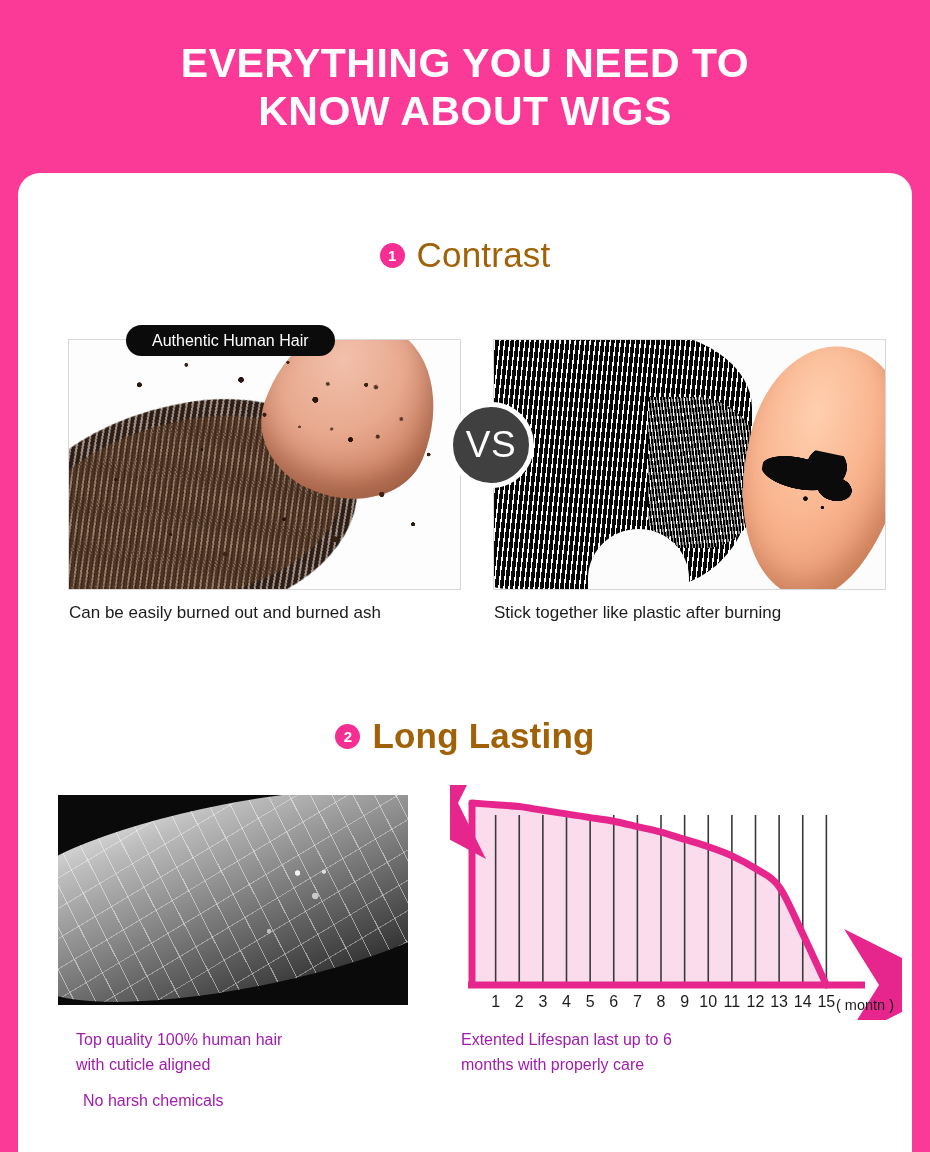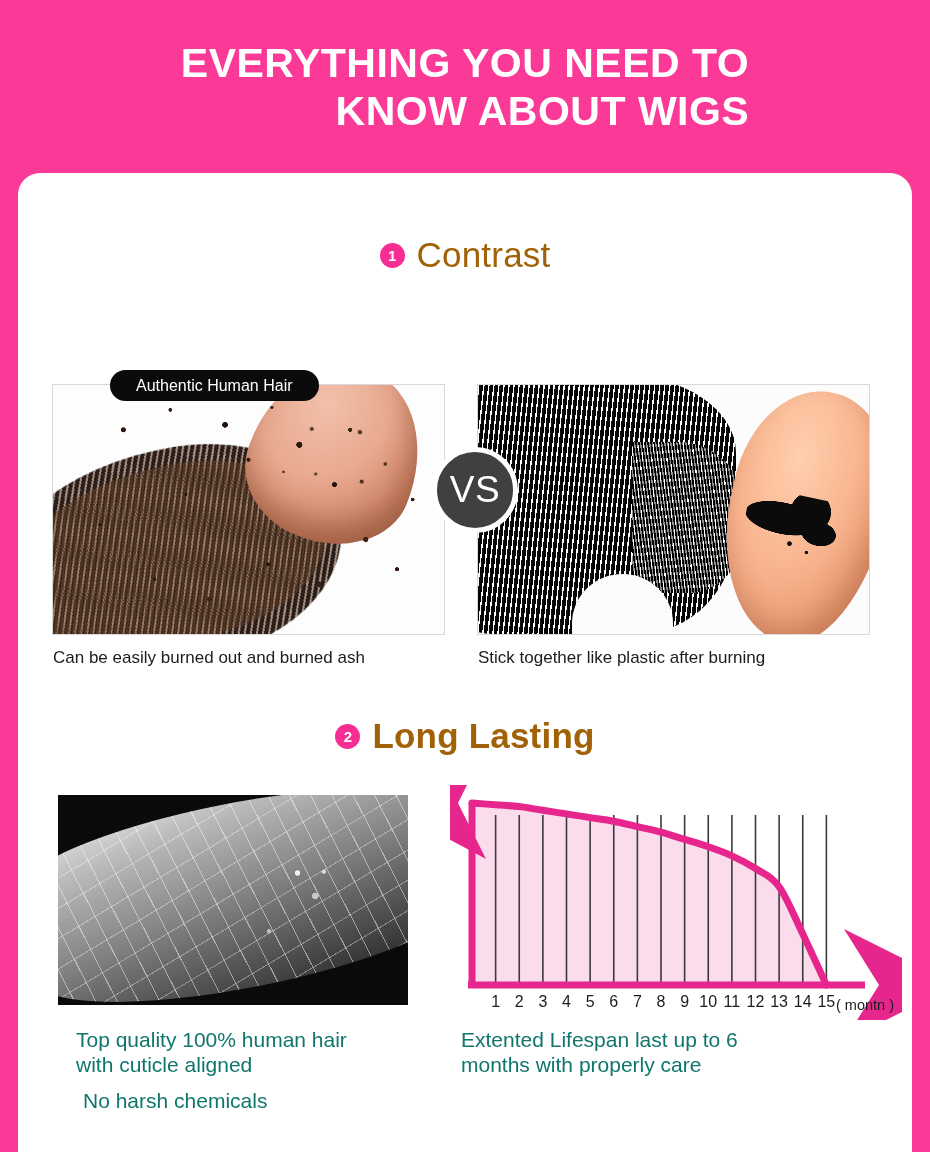--- a/index.html
+++ b/index.html
@@ -8,21 +8,21 @@
     font-family: "Liberation Sans", sans-serif;
     background: #fb3996;
     overflow: hidden;
   }
   .page { position: relative; width: 930px; height: 1152px; background: #fb3996; }
 
   
   .header { width: 930px; height: 173px; display: flex; align-items: center; justify-content: center; }
   .header-title {
     color: #ffffff; font-weight: 700; font-size: 41px; line-height: 48px;
-    text-align: right; letter-spacing: .5px; white-space: pre-line;
+    text-align: center; letter-spacing: .5px; white-space: pre-line;
     font-family: "Liberation Sans", sans-serif;
   }
 
   
   .card {
     position: absolute; left: 18px; top: 173px; width: 894px; height: 979px;
     background: #ffffff; border-radius: 22px 22px 0 0; overflow: hidden;
   }
 
   
@@ -32,21 +32,21 @@
     color: #fff; font-size: 15px; font-weight: 700; line-height: 25px;
     text-align: center; flex: 0 0 auto;
   }
   .section-title { font-size: 35px; color: #a16207; font-weight: 400; letter-spacing: .2px; }
 
   #sec1-head { position: absolute; left: 0; top: 62px; width: 100%; }
   #sec2-head { position: absolute; left: 0; top: 543px; width: 100%; }
   #sec2-head .section-title { font-weight: 700; }
 
   
-  .compare { position: absolute; left: 0; top: 152px; width: 894px; height: 300px; margin-top: 45px; }
+  .compare { position: absolute; left: 16px; top: 152px; width: 894px; height: 300px; }
 
   .panel { position: absolute; top: 14px; width: 393px; height: 251px; }
   .panel.left  { left: 34px; }
   .panel.right { left: 459px; }
 
   .photo { position: absolute; inset: 0; border: 1px solid #d8d8d8; overflow: hidden; background: #fff; }
 
   
   .ph1 { background: #fdfdfd; }
   .ph1 .hair-sweep {
@@ -195,21 +195,21 @@
       radial-gradient(circle at 70% 46%, #dcdcdc 0 1.8px, transparent 2.4px),
       radial-gradient(circle at 67% 58%, #c8c8c8 0 3px, transparent 3.6px),
       radial-gradient(circle at 55% 72%, #bdbdbd 0 2px, transparent 2.6px);
     border-radius:inherit;
   }
 
   
   .chart { position: absolute; left: 432px; top: 0px; width: 452px; height: 235px; }
   .chart svg { display: block; }
 
-  .cap2 { position: absolute; font-size: 21px; color: #0f766e; line-height: 25px; white-space: pre-line; }
+  .cap2 { position: absolute; font-size: 16px; color: #a21caf; line-height: 25px; white-space: pre-line; }
   #cap-sem   { left: 58px;  top: 242px; }
   #cap-sem2  { left: 58px;  top: 303px; margin-left: 7px; }
   #cap-chart { left: 443px; top: 242px; }
 </style>
 </head>
 <body>
 
 <div class="page">
 
   <div class="header">

